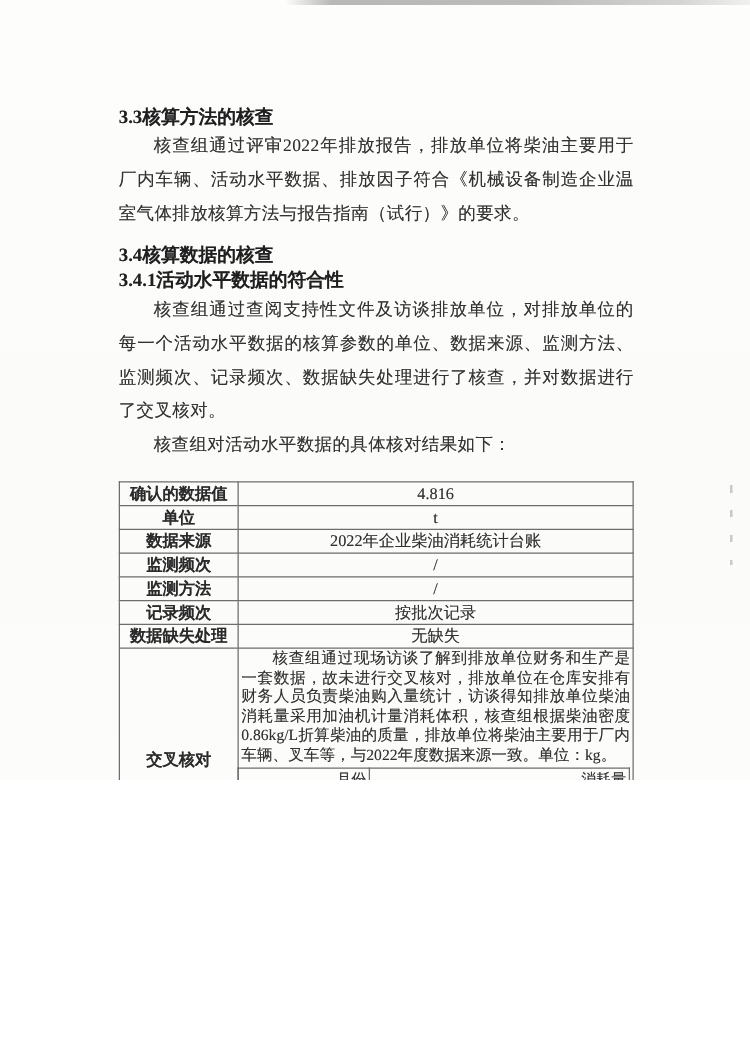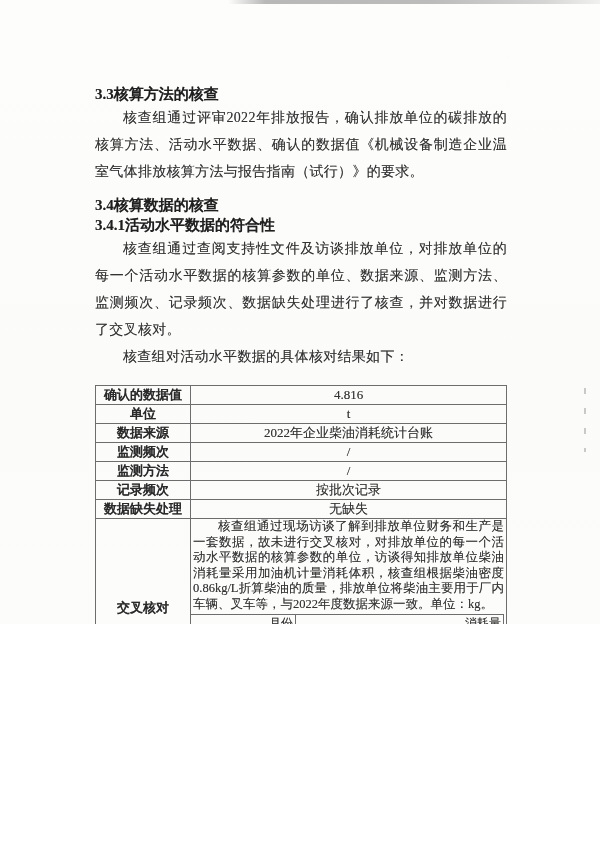--- a/index.html
+++ b/index.html
@@ -71,21 +71,21 @@
 </head>
 <body>
 
 <div class="page">
   <div class="scan-strip"></div>
   <div class="edge-marks"></div>
 
   <div class="content">
 
     <h2 class="h33">3.3核算方法的核查</h2>
-    <p class="body p1">核查组通过评审2022年排放报告，确认排放单位的碳排放的核算方法、活动水平数据、确认的数据值《机械设备制造企业温室气体排放核算方法与报告指南（试行）》的要求。</p>
+    <p class="body p1">核查组通过评审2022年排放报告，排放单位将柴油主要用于厂内车辆、活动水平数据、排放因子符合《机械设备制造企业温室气体排放核算方法与报告指南（试行）》的要求。</p>
 
     <h2 class="h34">3.4核算数据的核查</h2>
     <h2 class="h341">3.4.1活动水平数据的符合性</h2>
     <p class="body p2">核查组通过查阅支持性文件及访谈排放单位，对排放单位的每一个活动水平数据的核算参数的单位、数据来源、监测方法、监测频次、记录频次、数据缺失处理进行了核查，并对数据进行了交叉核对。</p>
     <p class="body p3">核查组对活动水平数据的具体核对结果如下：</p>
 
 
     <table class="main">
       <tbody>
         <tr>
@@ -112,21 +112,21 @@
           <td class="lbl">记录频次</td>
           <td class="val">按批次记录</td>
         </tr>
         <tr>
           <td class="lbl">数据缺失处理</td>
           <td class="val">无缺失</td>
         </tr>
         <tr>
           <td class="cross-lbl">交叉核对</td>
           <td class="cross-content">
-            <p class="cross-text">核查组通过现场访谈了解到排放单位财务和生产是一套数据，故未进行交叉核对，对排放单位的每一个活动水平数据的核算参数的单位，访谈得知排放单位柴油消耗量采用加油机计量消耗体积，核查组根据柴油密度0.86kg/L折算柴油的质量，排放单位将柴油主要用于厂内车辆、叉车等，与2022年度数据来源一致。单位：kg。</p>
+            <p class="cross-text">核查组通过现场访谈了解到排放单位财务和生产是一套数据，故未进行交叉核对，排放单位在仓库安排有财务人员负责柴油购入量统计，访谈得知排放单位柴油消耗量采用加油机计量消耗体积，核查组根据柴油密度0.86kg/L折算柴油的质量，排放单位将柴油主要用于厂内车辆、叉车等，与2022年度数据来源一致。单位：kg。</p>
             <table class="inner">
               <tbody>
                 <tr>
                   <td class="month-col">月份</td>
                   <td>消耗量</td>
                 </tr>
                 <tr>
                   <td class="month-col">1</td>
                   <td>344</td>
                 </tr>

